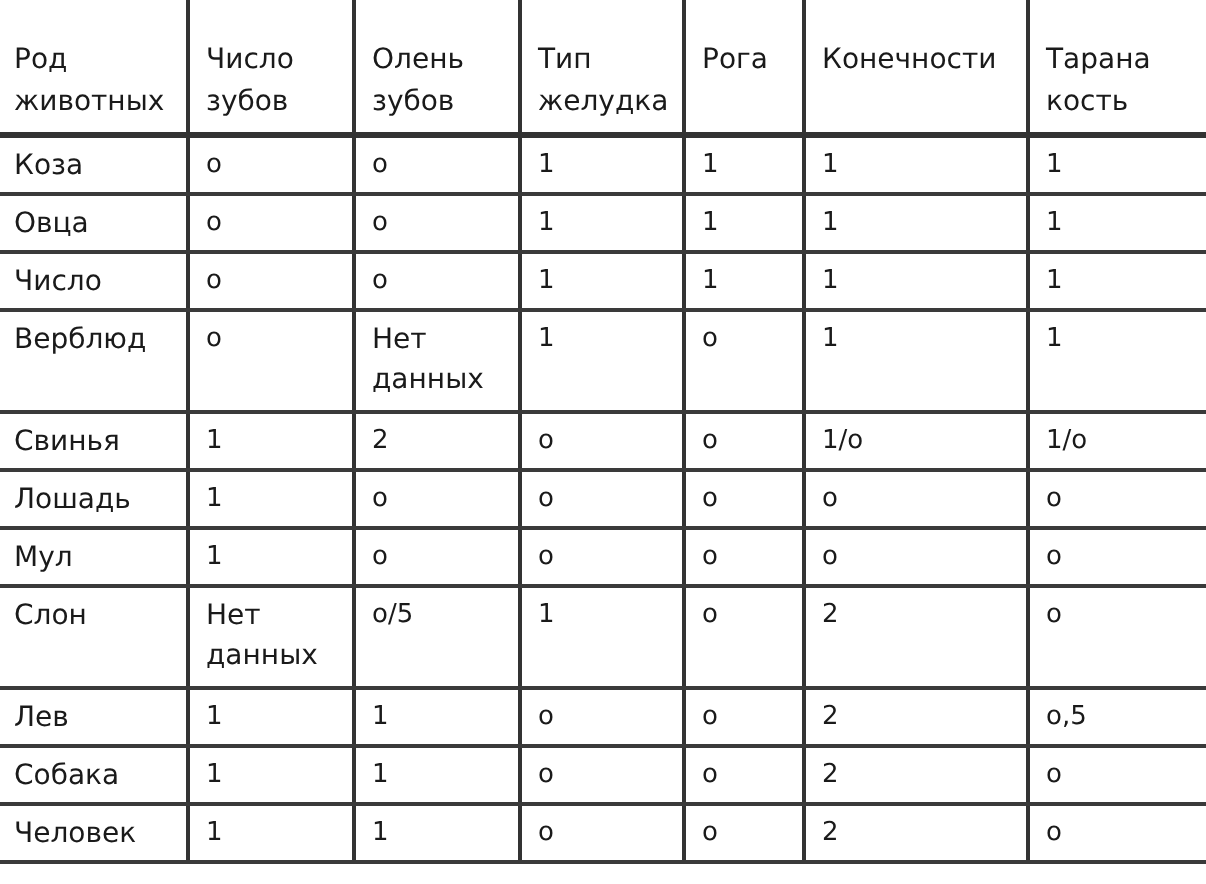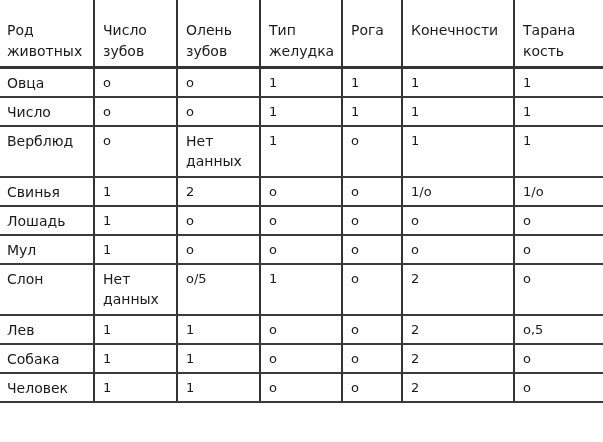--- a/index.html
+++ b/index.html
@@ -75,20 +75,29 @@
       <th><span>Род</span><br><span>животных</span></th>
       <th><span>Число</span><br><span>зубов</span></th>
       <th><span>Олень</span><br><span>зубов</span></th>
       <th><span>Тип</span><br><span>желудка</span></th>
       <th><span>Рога</span></th>
       <th><span>Конечности</span></th>
       <th><span>Тарана</span><br><span>кость</span></th>
     </tr>
   </thead>
   <tbody>
+    <tr>
+      <td>Коза</td>
+      <td class="num">o</td>
+      <td class="num">o</td>
+      <td class="num">1</td>
+      <td class="num">1</td>
+      <td class="num">1</td>
+      <td class="num">1</td>
+    </tr>
     <tr>
       <td>Овца</td>
       <td class="num">o</td>
       <td class="num">o</td>
       <td class="num">1</td>
       <td class="num">1</td>
       <td class="num">1</td>
       <td class="num">1</td>
     </tr>
     <tr>

